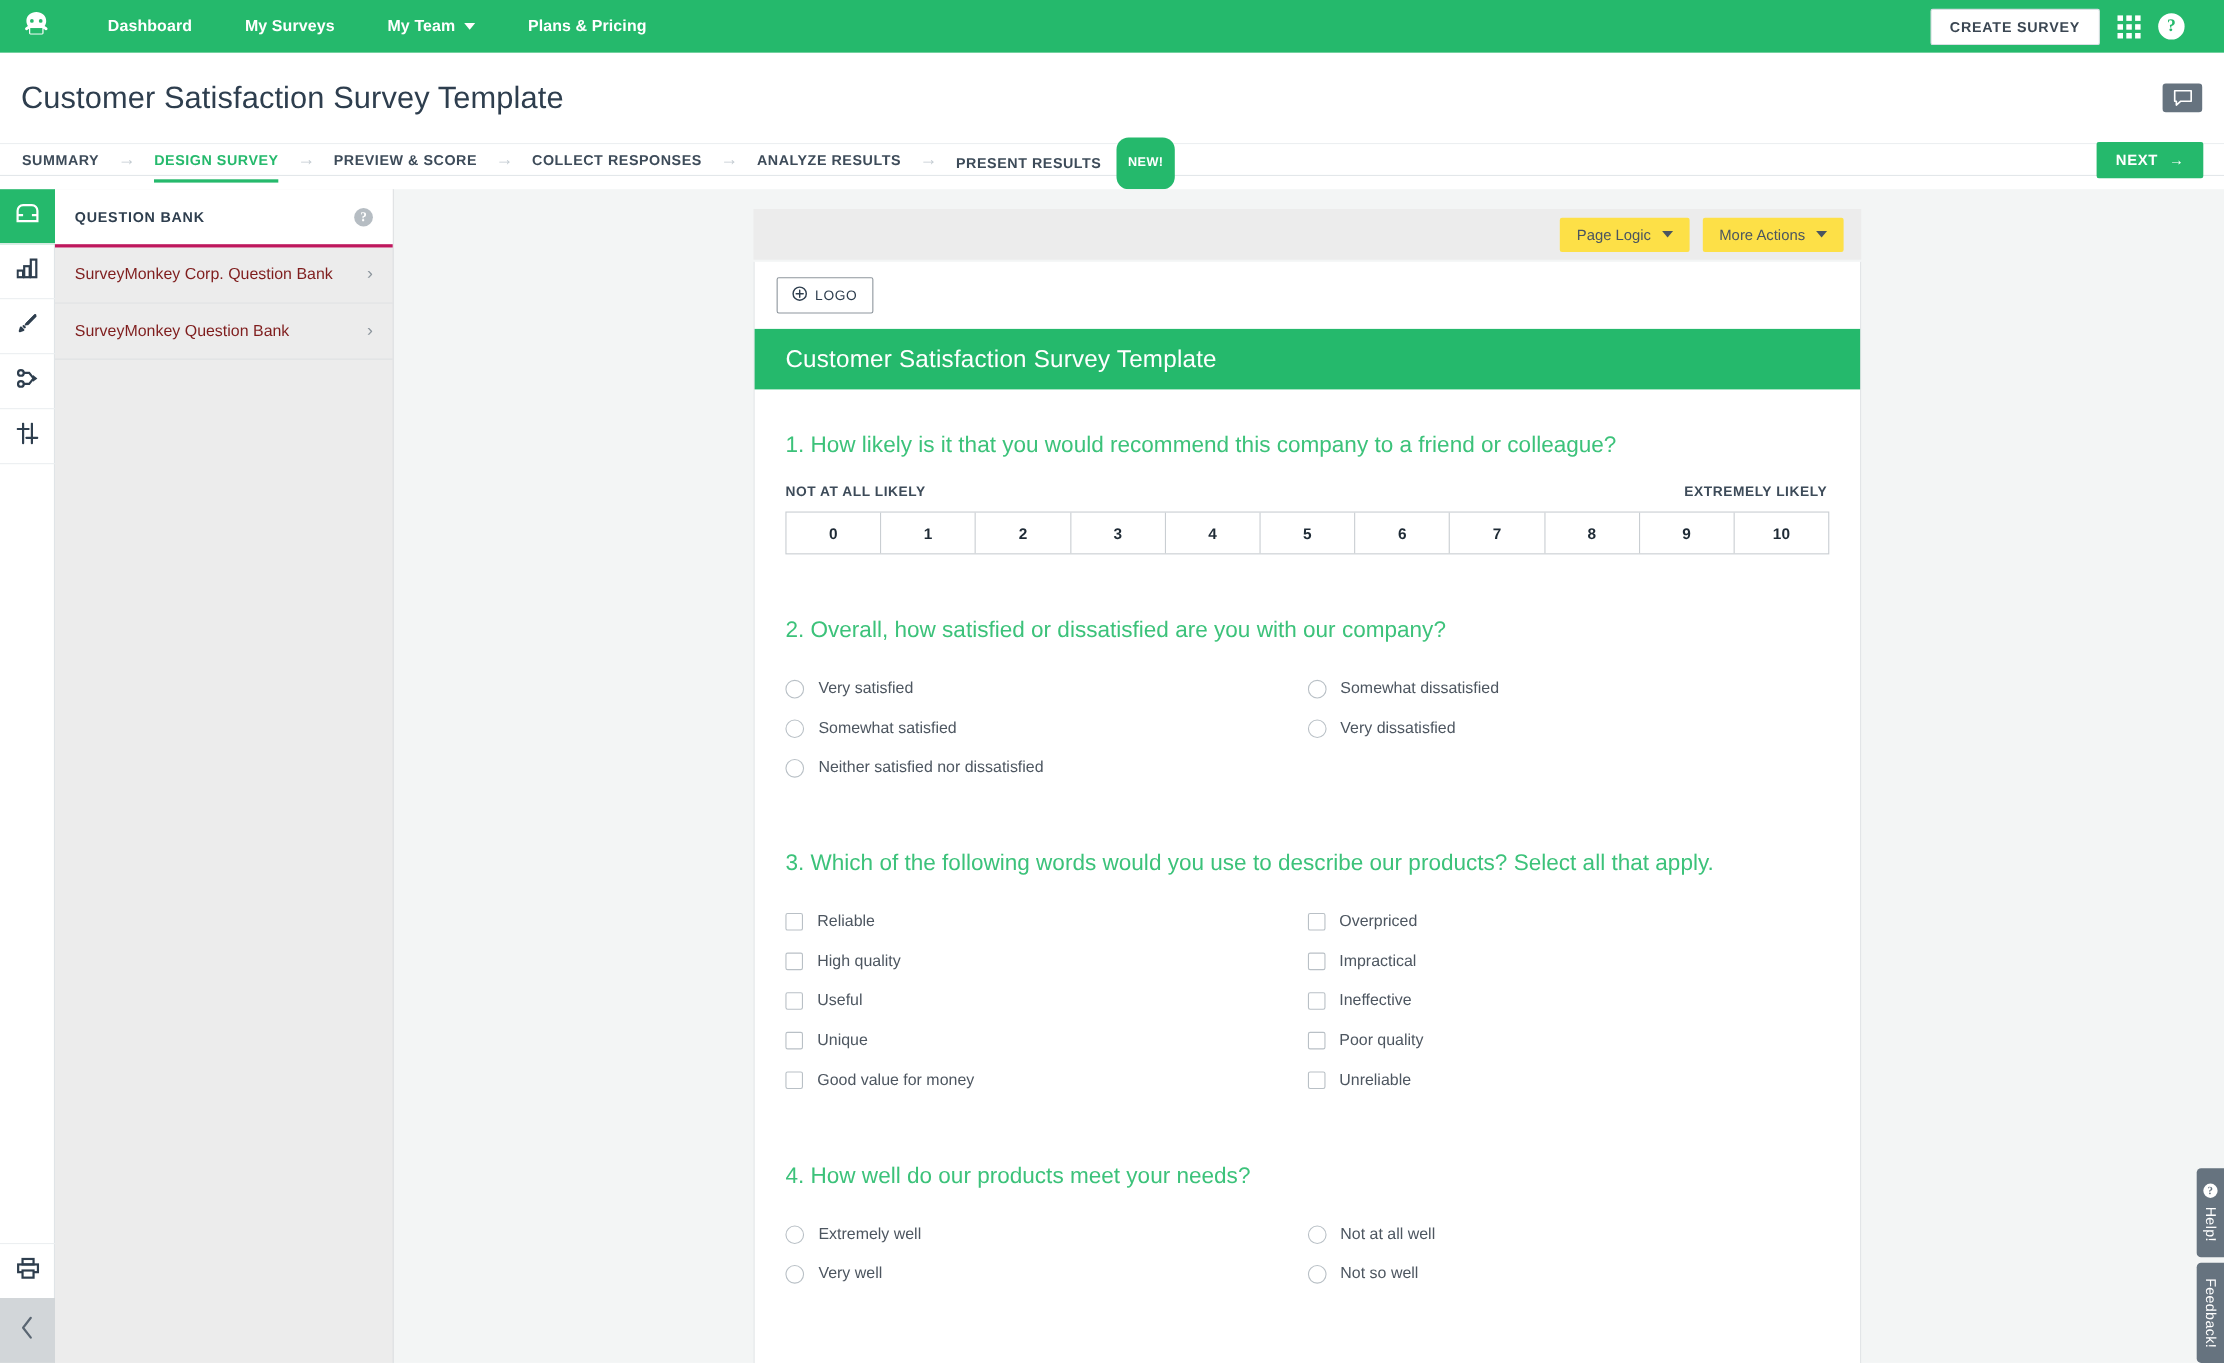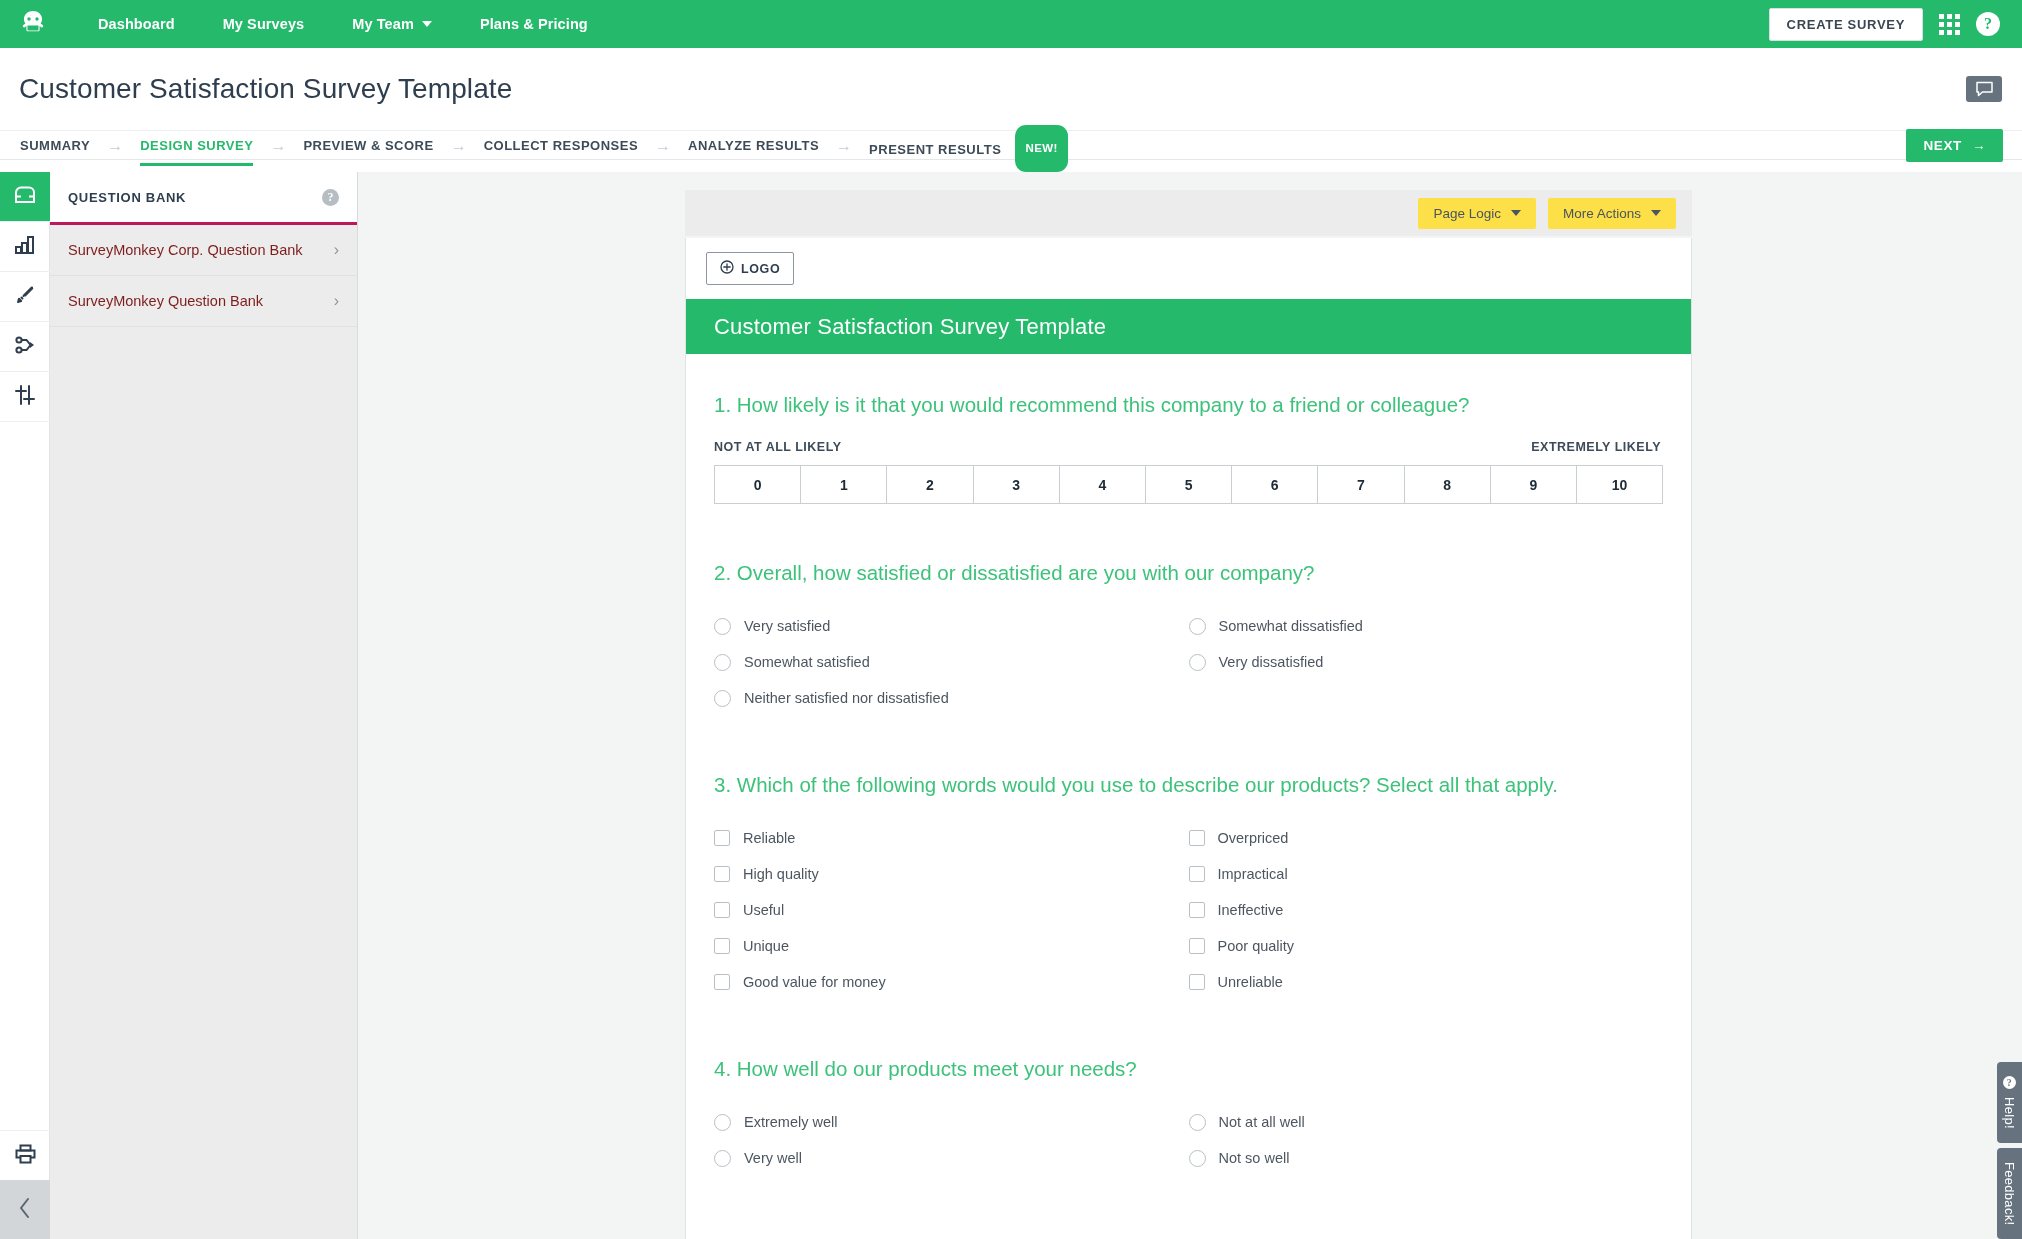--- a/index.html
+++ b/index.html
@@ -20,21 +20,21 @@
   .topnav-links { display: flex; align-items: center; margin-left: 22px; }
   .topnav-link {
     color: #ffffff; font-size: 14.5px; font-weight: 700;
     padding: 0 24px; line-height: 48px; letter-spacing: .1px;
     cursor: pointer; white-space: nowrap; display:flex; align-items:center; gap:8px;
   }
   .caret-down {
     width:0;height:0;border-left:5px solid transparent;border-right:5px solid transparent;
     border-top:6px solid #ffffff; display:inline-block;
   }
-  .topnav-right { margin-left: auto; display: flex; align-items: center; padding-right: 22px; gap: 16px; }
+  .topnav-right { margin-left: auto; display: flex; align-items: center; padding-right: 36px; gap: 16px; }
   .create-survey-btn {
     background: #ffffff; color: #3a4652; border: 1px solid #d9dfe3;
     font-size: 13px; font-weight: 700; letter-spacing: .7px;
     padding: 8px 17px; border-radius: 2px; cursor: pointer;
     font-family: "Liberation Sans", sans-serif;
   }
   .grid-icon { display:grid; grid-template-columns: repeat(3,5px); grid-gap:3px; cursor:pointer; }
   .grid-icon i { width:5px; height:5px; background:#ffffff; display:block; }
   .help-circle {
     width:24px;height:24px;border-radius:50%;background:#ffffff;color:#25b96c;
@@ -139,21 +139,21 @@
   .tb-caret { width:0;height:0;border-left:5px solid transparent;border-right:5px solid transparent;border-top:6px solid #4a5560; }
 
   .sheet {
     position:absolute; left:327px; top:66px; width:1007px; height:1010px;
     background:#ffffff; border:1px solid #dfe3e5; border-top:none;
   }
   .logo-row { padding:14px 0 14px 20px; }
   .logo-btn {
     display:inline-flex; align-items:center; gap:7px;
     border:1px solid #8e969d; background:#ffffff; color:#2e3e4e;
-    font-size:12.5px; font-weight:700; letter-spacing:.6px;
+    font-size:12.5px; font-weight:400; letter-spacing:.6px;
     padding:7px 13px; border-radius:2px; cursor:pointer;
     font-family:"Liberation Sans", sans-serif;
   }
   .survey-banner {
     background:#25b96c; height:55px; display:flex; align-items:center; padding-left:28px;
   }
   .survey-banner-title { color:#ffffff; font-size:22px; font-weight:400; letter-spacing:.2px; }
 
   .qbody { padding: 34px 28px 0 28px; }
   .question { margin-bottom:10px; }

